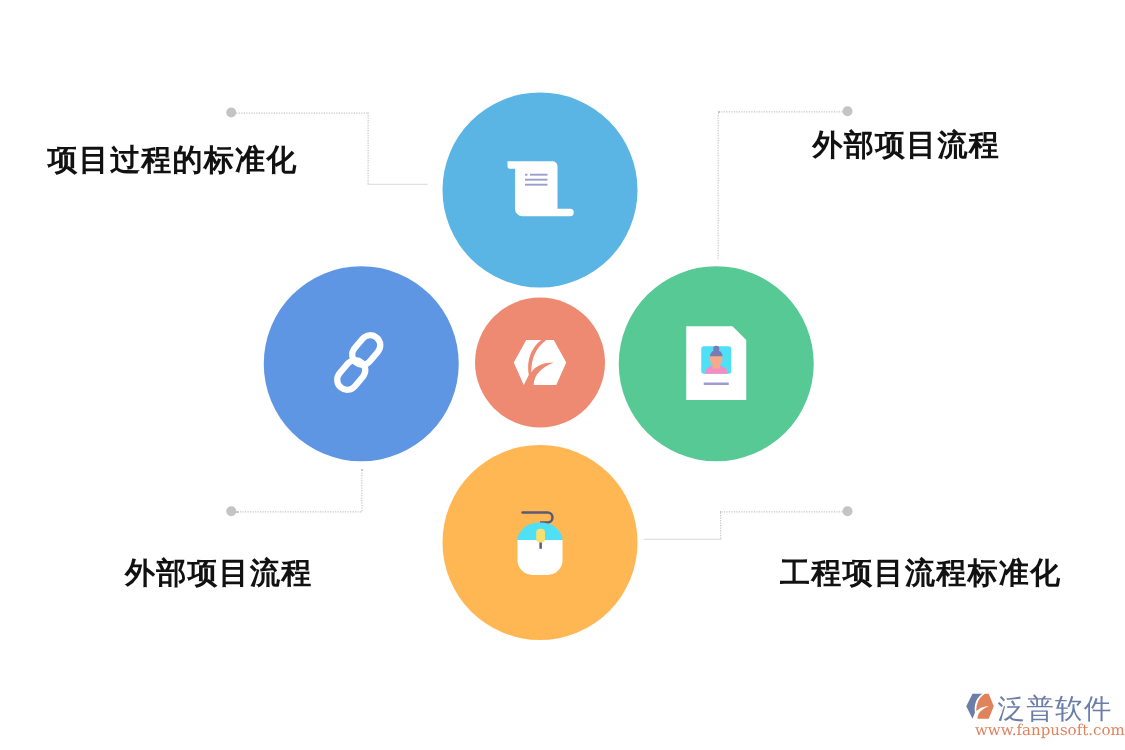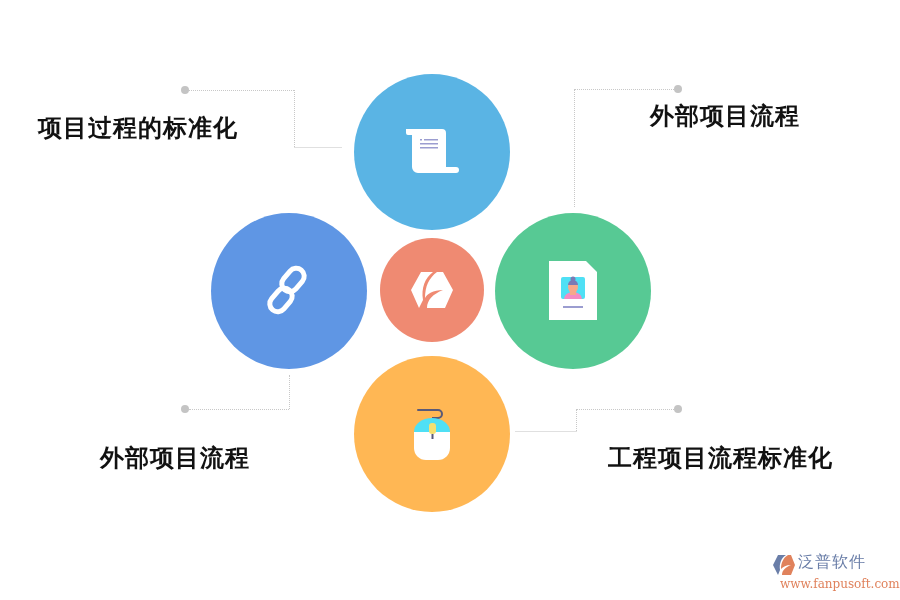--- a/index.html
+++ b/index.html
@@ -5,21 +5,21 @@
   html,body{margin:0;padding:0;}
   body{width:900px;height:600px;background:#ffffff;position:relative;overflow:hidden;font-family:"DejaVu Sans","Liberation Sans",sans-serif;}
   .abs{position:absolute;}
   .circle{position:absolute;border-radius:50%;display:flex;align-items:center;justify-content:center;}
   .label{position:absolute;font-size:24px;font-weight:bold;color:#111;white-space:nowrap;letter-spacing:1px;}
   .dot{position:absolute;width:8px;height:8px;border-radius:50%;background:#c4c4c4;}
   .hline{position:absolute;height:0;border-top:1px dotted #c8c8c8;}
   .vline{position:absolute;width:0;border-left:1px dotted #c8c8c8;}
   .sline{position:absolute;height:0;border-top:1px solid #e0e0e0;}
   .logo{position:absolute;left:772px;top:552px;width:125px;height:40px;}
-  .logo-cn{position:absolute;left:26px;top:0;font-size:16px;color:#6a7ea8;letter-spacing:1px;}
+  .logo-cn{position:absolute;left:26px;top:0;font-size:22px;color:#6a7ea8;letter-spacing:1px;}
   .logo-url{position:absolute;left:8px;top:25px;font-size:12px;color:#e0825c;font-family:"DejaVu Serif","Liberation Serif",serif;}
 </style>
 </head>
 <body>
 
 <div class="dot" style="left:181px;top:86px;"></div>
 <div class="hline" style="left:189px;top:90px;width:105px;"></div>
 <div class="vline" style="left:294px;top:90px;height:57px;"></div>
 <div class="sline" style="left:294px;top:147px;width:48px;"></div>
 
@@ -32,21 +32,21 @@
 <div class="vline" style="left:289px;top:375px;height:34px;"></div>
 
 <div class="dot" style="left:674px;top:405px;"></div>
 <div class="hline" style="left:577px;top:409px;width:97px;"></div>
 <div class="vline" style="left:576px;top:409px;height:22px;"></div>
 <div class="sline" style="left:515px;top:431px;width:62px;"></div>
 
 <div class="label" style="left:38px;top:112px;font-family:Liberation Serif, serif;">项目过程的标准化</div>
 <div class="label" style="left:650px;top:100px;">外部项目流程</div>
 <div class="label" style="left:100px;top:442px;text-align:center;">外部项目流程</div>
-<div class="label" style="left:608px;top:442px;">工程项目流程标准化</div>
+<div class="label" style="left:624px;top:442px;">工程项目流程标准化</div>
 
 <div class="circle" style="left:354px;top:74px;width:156px;height:156px;background:#5ab4e4;">
   <svg width="56" height="50" viewBox="0 0 56 50">
     <path d="M2 2 H38 a4 4 0 0 1 4 4 V40 H52 a3 3 0 0 1 0 6 H14 a6 6 0 0 1 -6 -6 V8 H4 a2 2 0 0 1 -2 -2 Z" fill="#ffffff"></path>
     <rect x="16" y="12" width="2" height="1.5" fill="#9b9dd0"></rect>
     <rect x="20" y="12" width="14" height="1.5" fill="#9b9dd0"></rect>
     <rect x="16" y="16" width="18" height="1.5" fill="#9b9dd0"></rect>
     <rect x="16" y="20" width="18" height="1.5" fill="#9b9dd0"></rect>
   </svg>
 </div>

